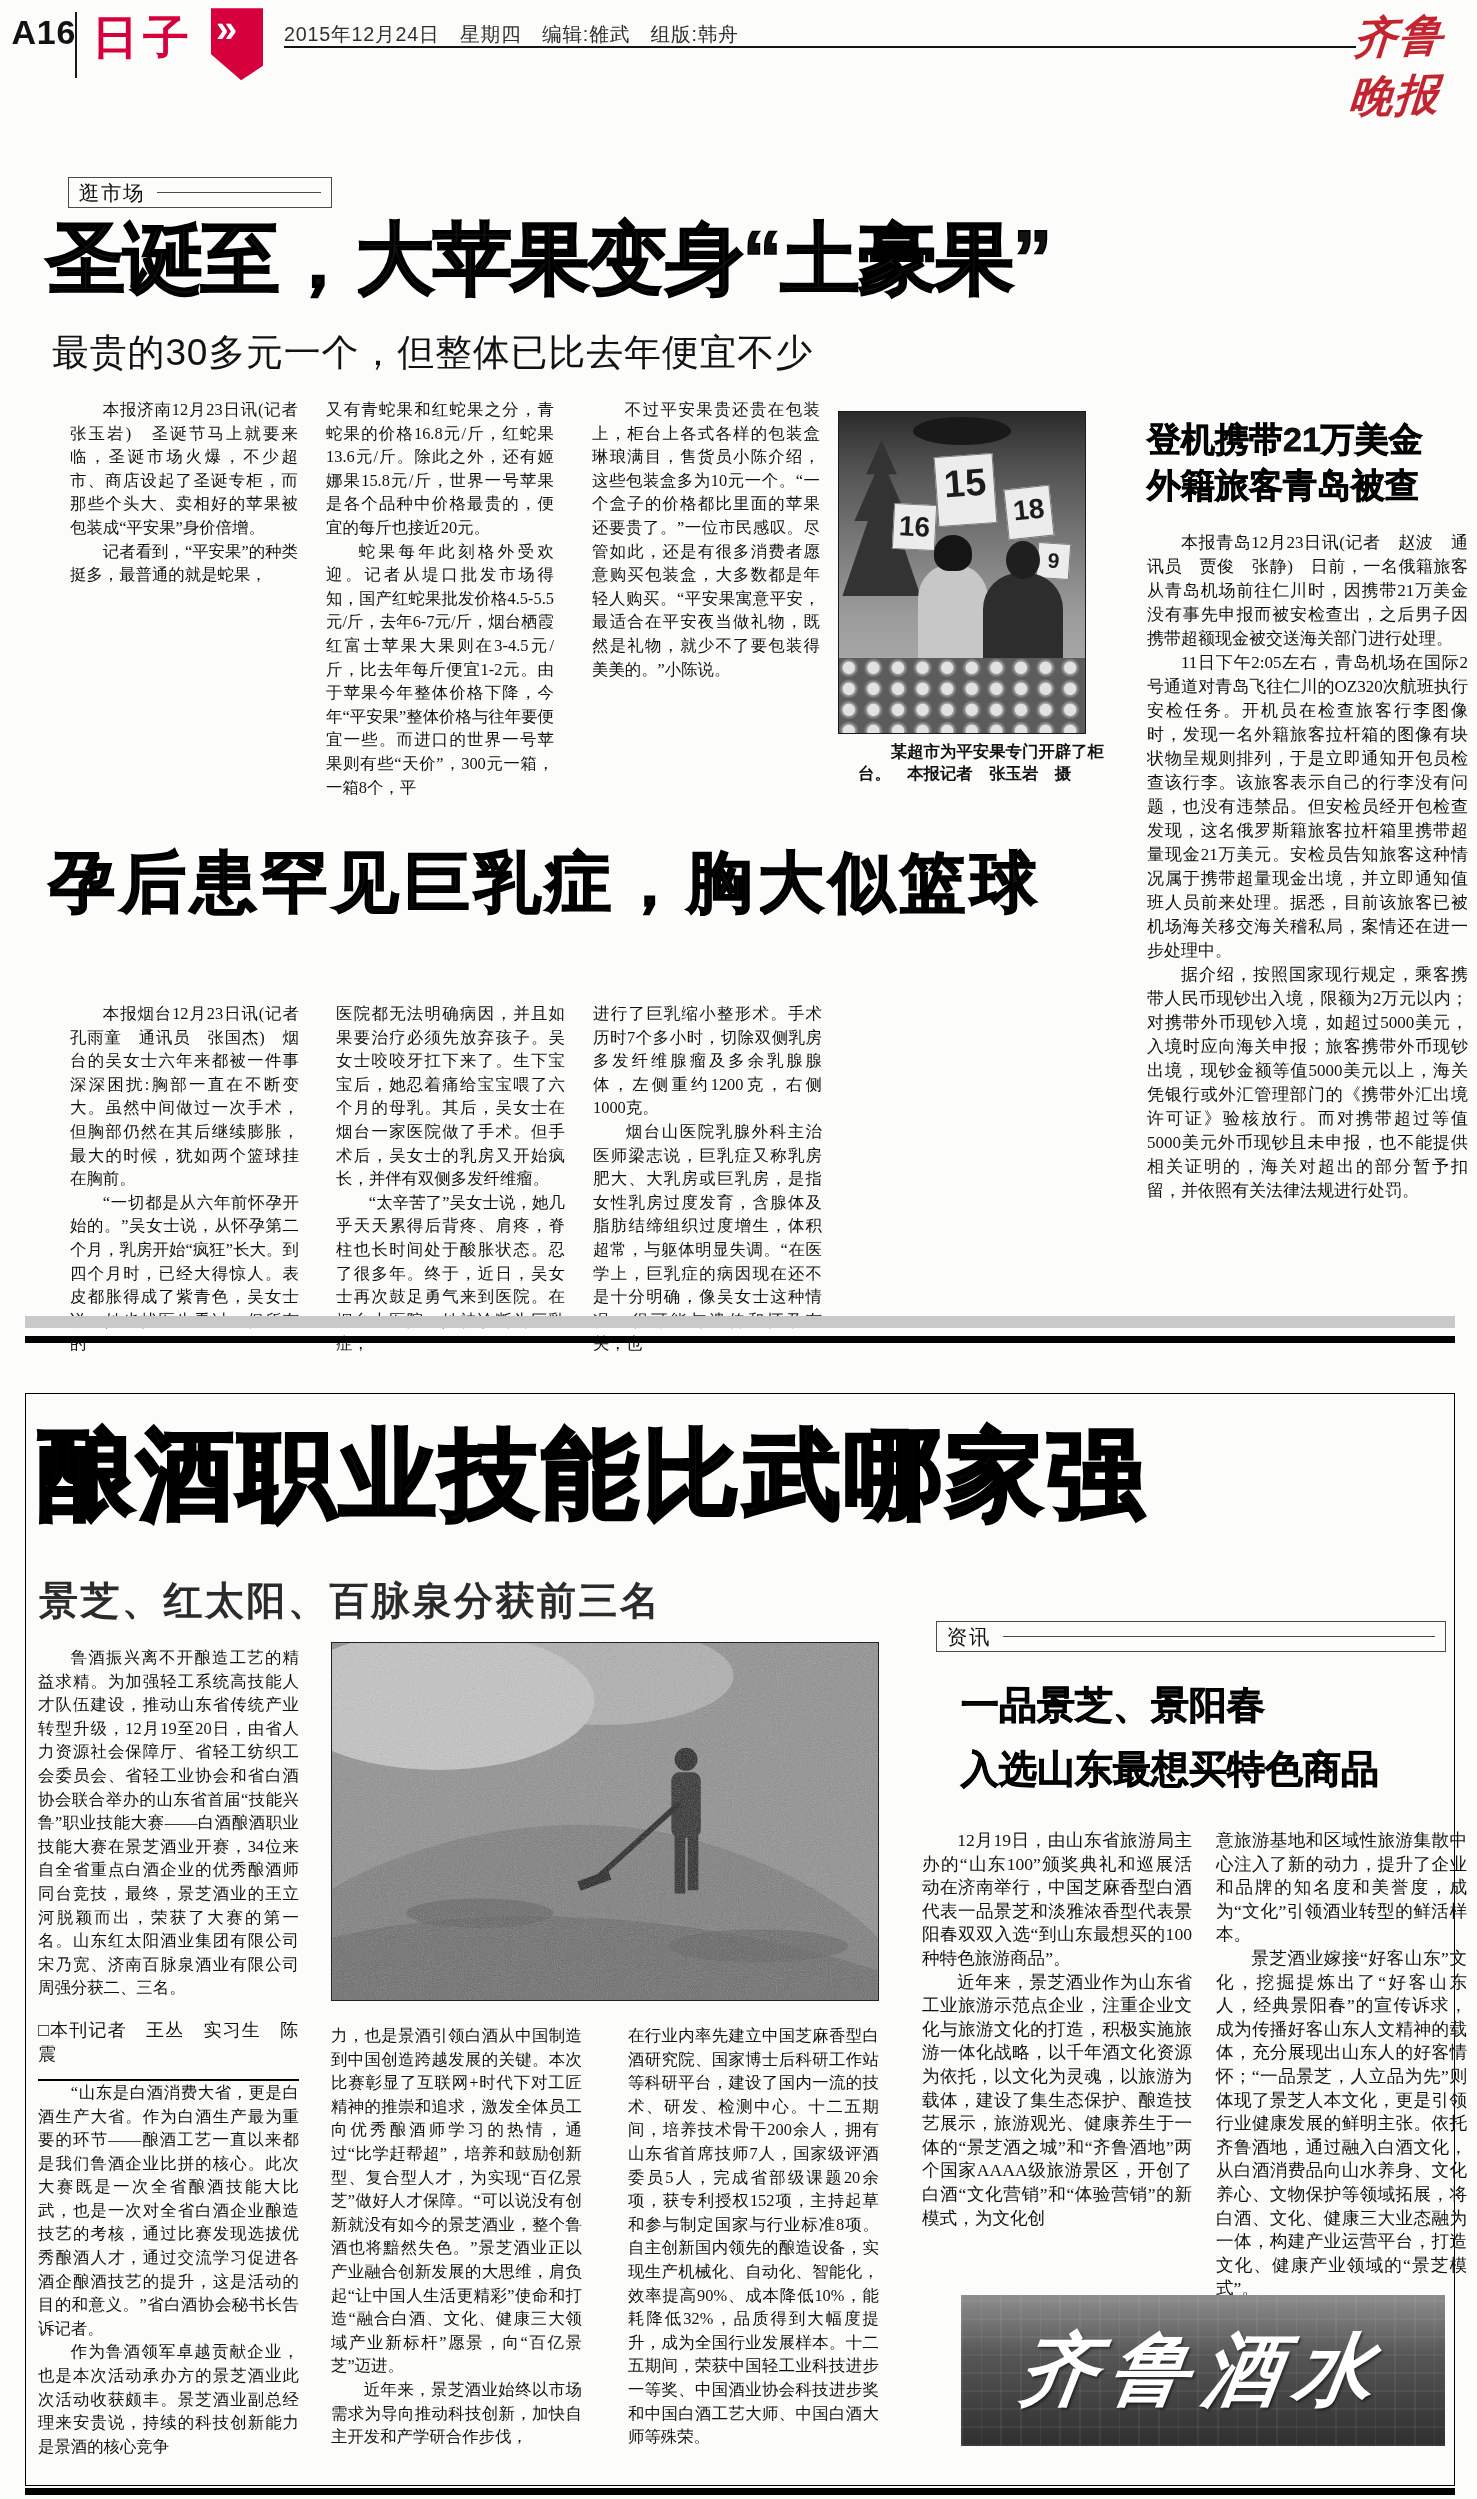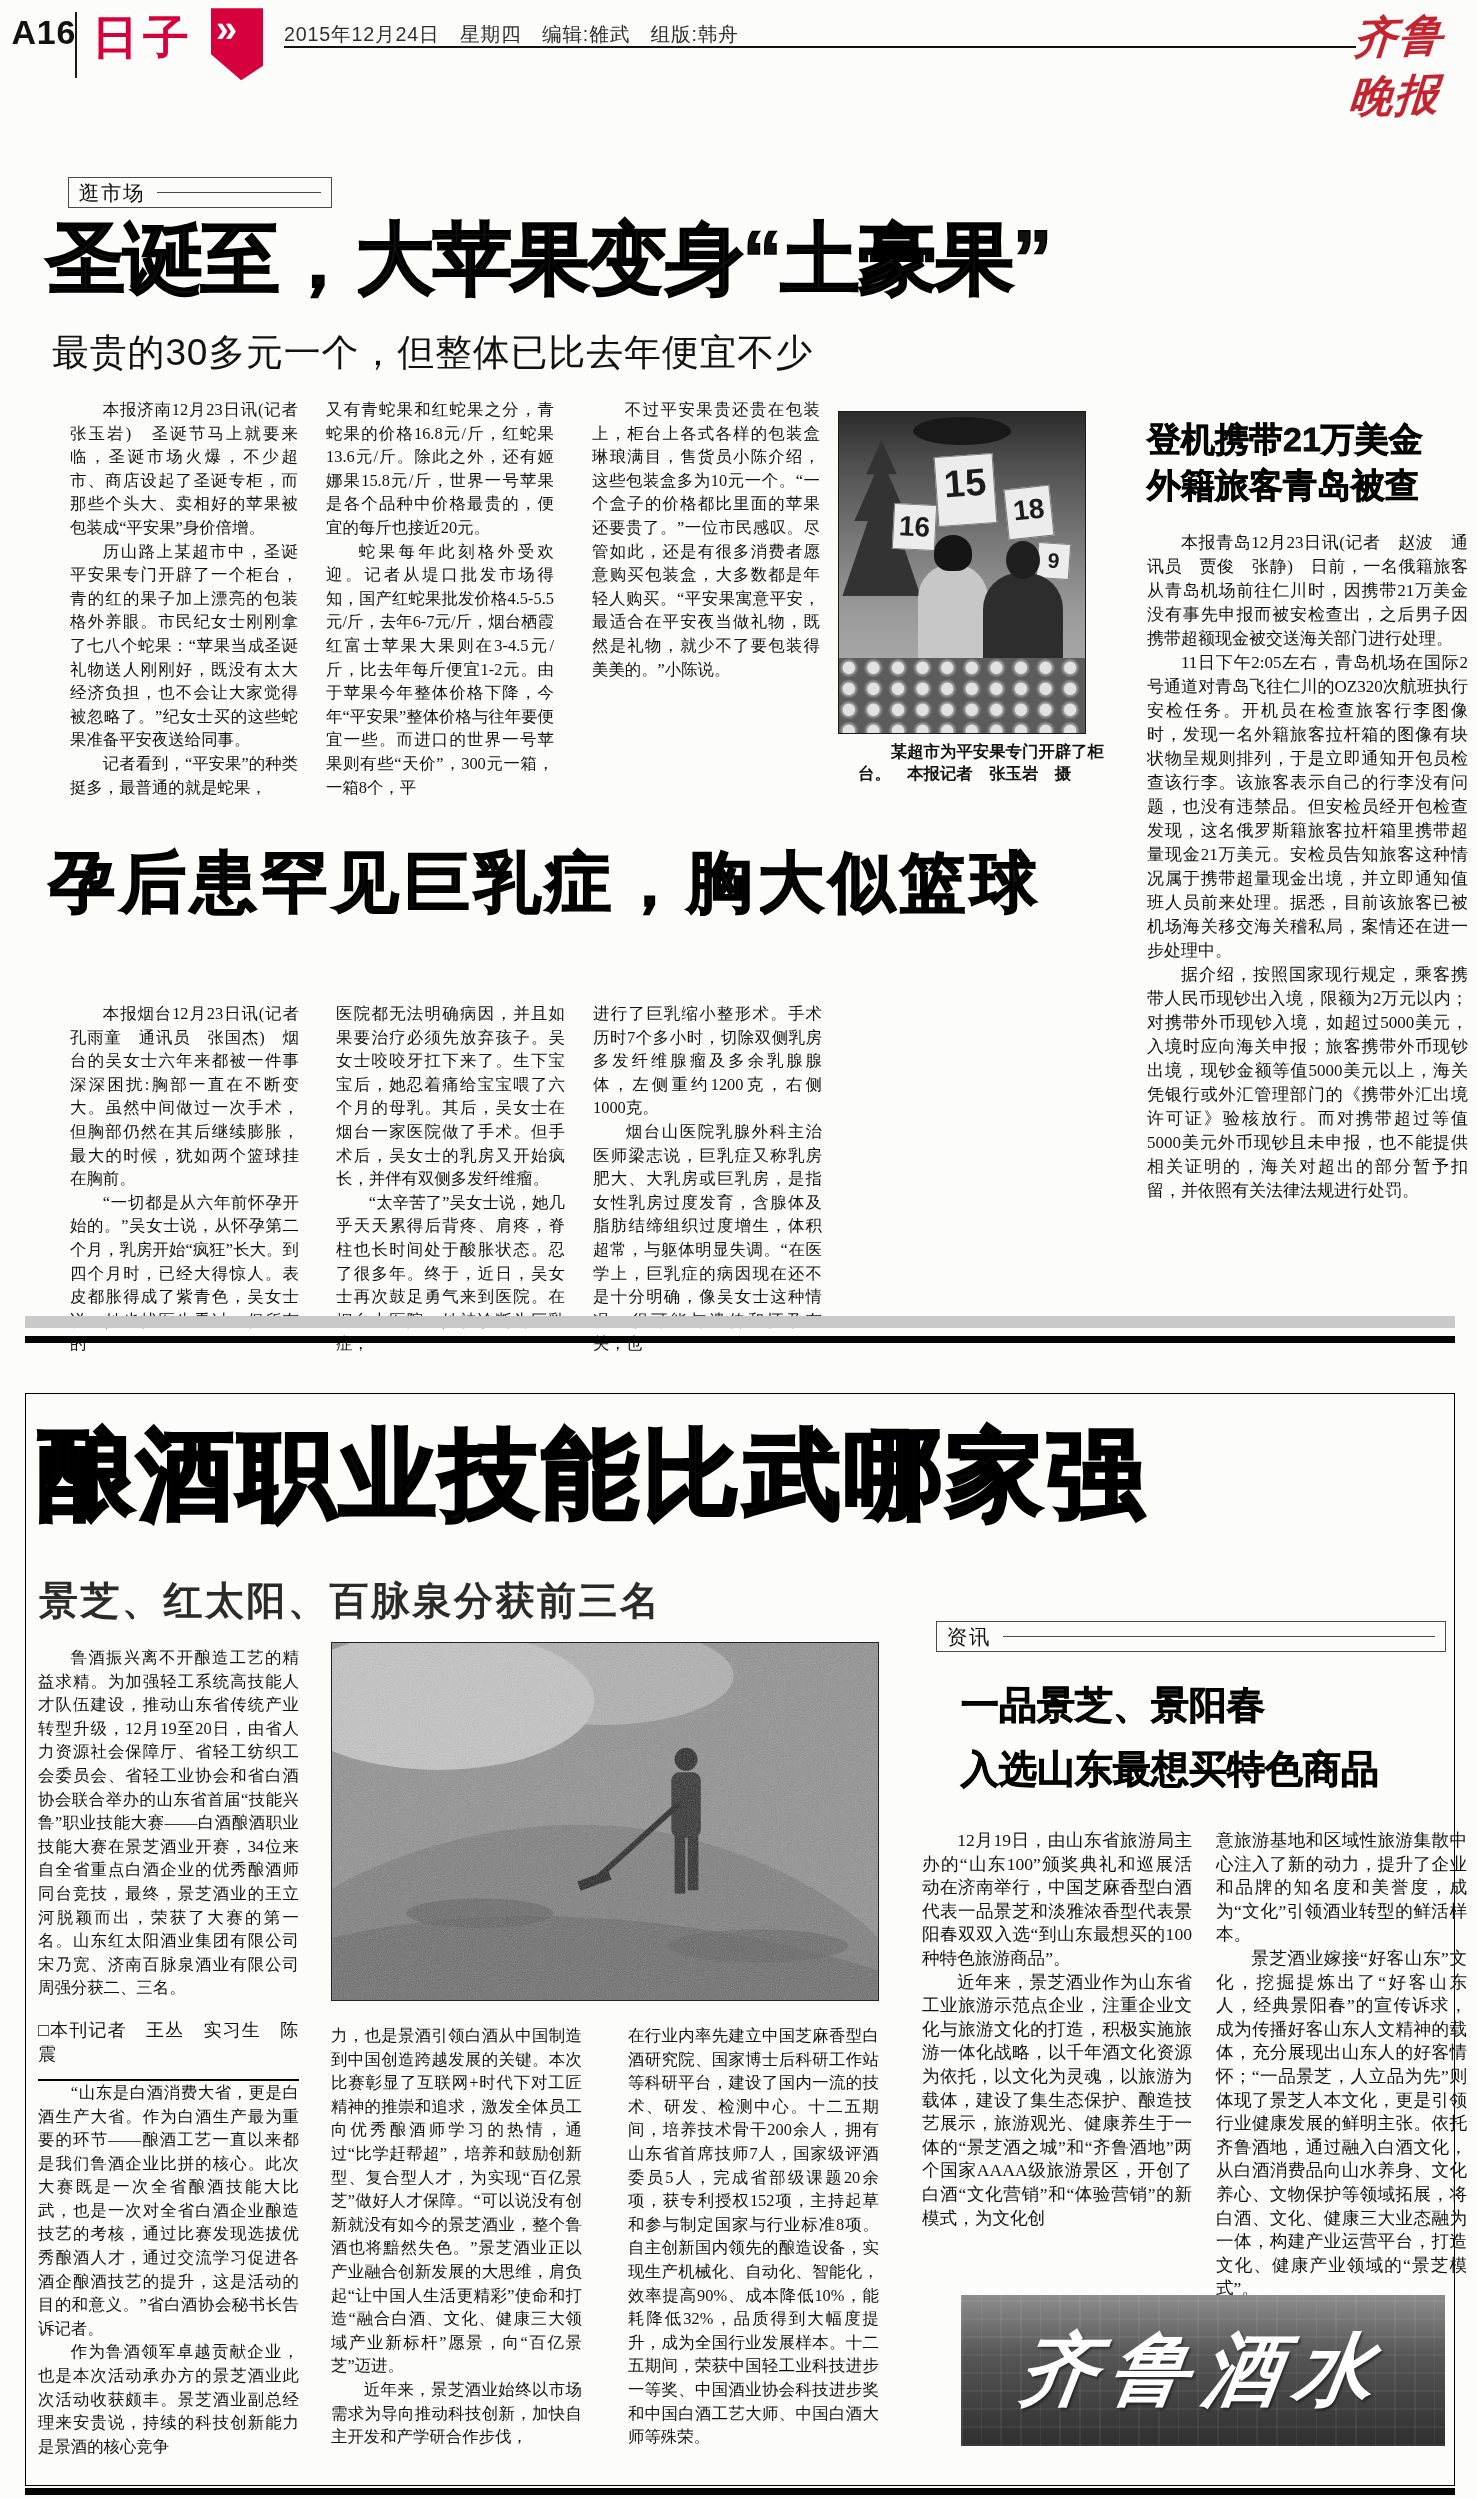--- a/index.html
+++ b/index.html
@@ -114,21 +114,20 @@
   <div class="abs masthead">齐鲁晚报</div>
 
   <div class="abs kickbox kick1">
     <span class="ktxt sans">逛市场</span>
     <span class="kline"></span>
   </div>
   <div class="abs hl1 sans">圣诞至，大苹果变身“土豪果”</div>
   <div class="abs sh1 sans">最贵的30多元一个，但整体已比去年便宜不少</div>
   <div class="abs col bodyA c-a1">
       <p class="ind">本报济南12月23日讯(记者　张玉岩)　圣诞节马上就要来临，圣诞市场火爆，不少超市、商店设起了圣诞专柜，而那些个头大、卖相好的苹果被包装成“平安果”身价倍增。</p>
-      <p class="ind">历山路上某超市中，圣诞平安果专门开辟了一个柜台，青的红的果子加上漂亮的包装格外养眼。市民纪女士刚刚拿了七八个蛇果：“苹果当成圣诞礼物送人刚刚好，既没有太大经济负担，也不会让大家觉得被忽略了。”纪女士买的这些蛇果准备平安夜送给同事。</p>
       <p class="ind">记者看到，“平安果”的种类挺多，最普通的就是蛇果，</p>
     </div>
   <div class="abs col bodyA c-a2">
       <p>又有青蛇果和红蛇果之分，青蛇果的价格16.8元/斤，红蛇果13.6元/斤。除此之外，还有姬娜果15.8元/斤，世界一号苹果是各个品种中价格最贵的，便宜的每斤也接近20元。</p>
       <p class="ind">蛇果每年此刻格外受欢迎。记者从堤口批发市场得知，国产红蛇果批发价格4.5-5.5元/斤，去年6-7元/斤，烟台栖霞红富士苹果大果则在3-4.5元/斤，比去年每斤便宜1-2元。由于苹果今年整体价格下降，今年“平安果”整体价格与往年要便宜一些。而进口的世界一号苹果则有些“天价”，300元一箱，一箱8个，平</p>
     </div>
   <div class="abs col bodyA c-a3">
       <p class="ind">不过平安果贵还贵在包装上，柜台上各式各样的包装盒琳琅满目，售货员小陈介绍，这些包装盒多为10元一个。“一个盒子的价格都比里面的苹果还要贵了。”一位市民感叹。尽管如此，还是有很多消费者愿意购买包装盒，大多数都是年轻人购买。“平安果寓意平安，最适合在平安夜当做礼物，既然是礼物，就少不了要包装得美美的。”小陈说。</p>
     </div>
 

